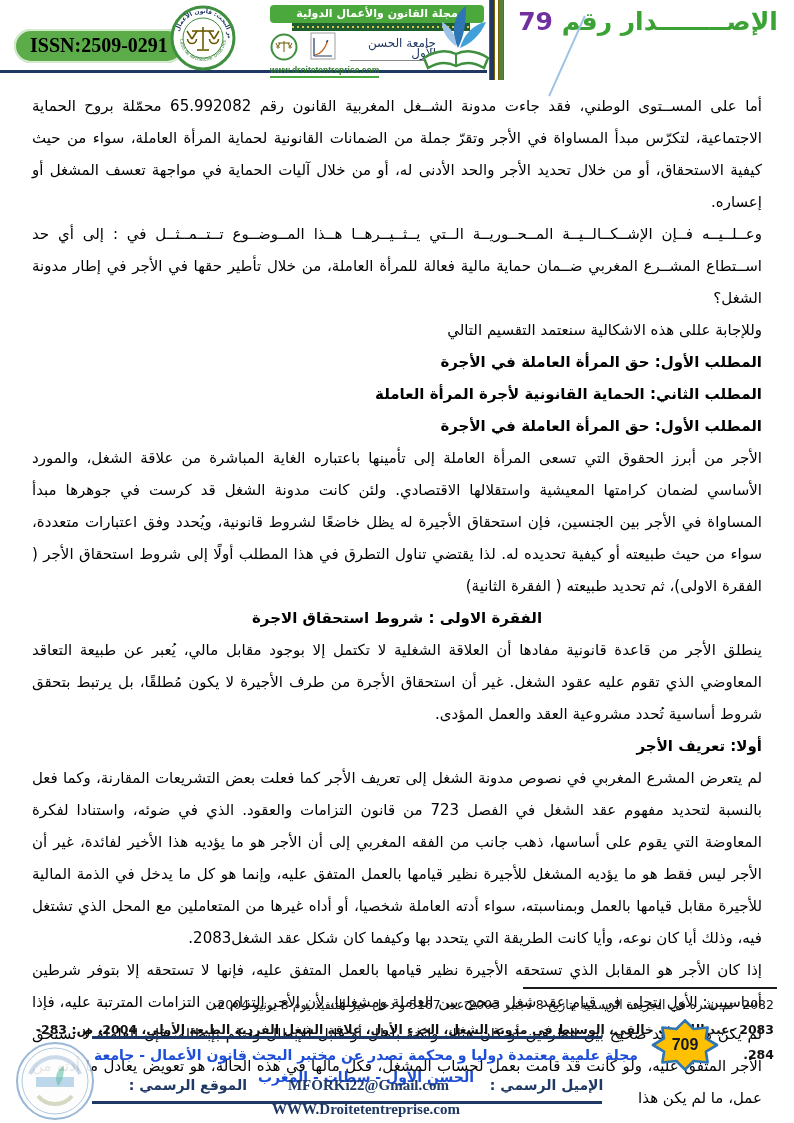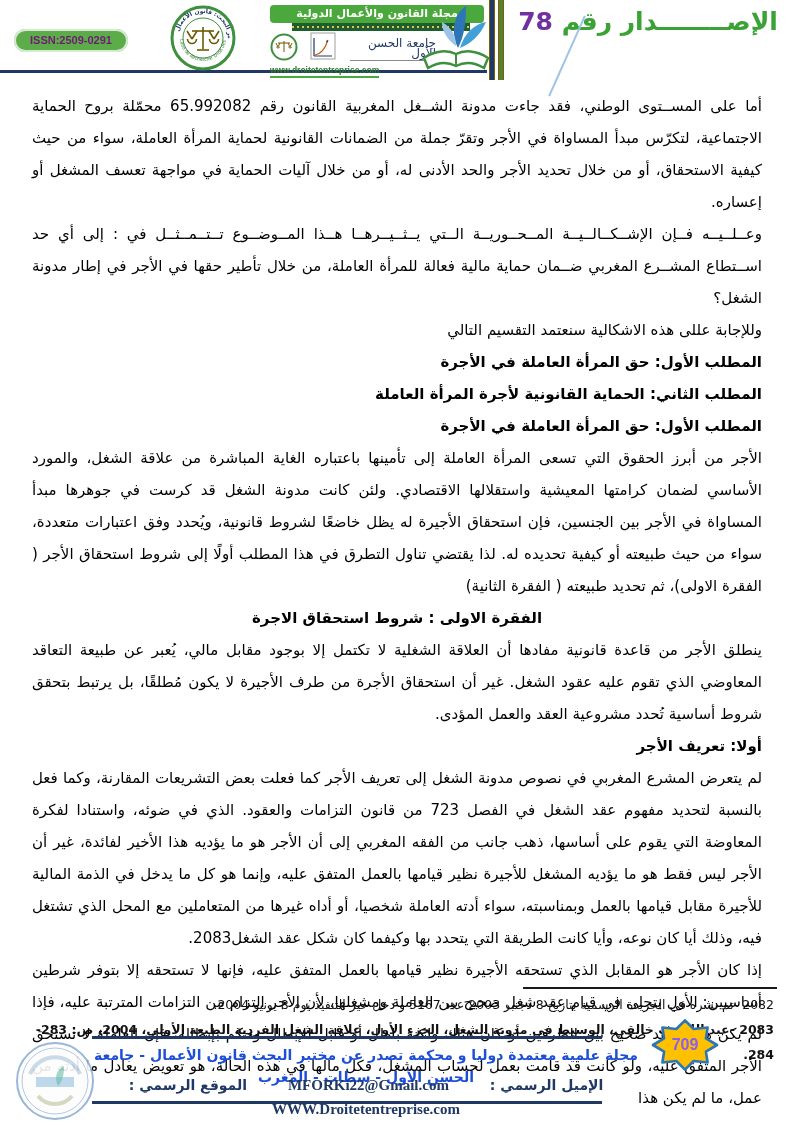--- a/index.html
+++ b/index.html
@@ -6,22 +6,22 @@
   html,body { background:#e8e8e8; }
   .page{
     position:relative; width:794px; height:1123px; margin:0 auto;
     background:#ffffff; overflow:hidden;
     font-family:"DejaVu Sans", sans-serif;
   }
   
   .header{ position:absolute; top:0; left:0; width:794px; height:88px; }
   .issn-pill{
     position:absolute; left:14px; top:29px; padding:5px 16px 6px;
-    background:#5CAD49; border-radius:20px; color:#701a75; font-weight:bold;
-    font-size:11px; font-family:Liberation Sans, sans-serif;
+    background:#5CAD49; border-radius:20px; color:#000000; font-weight:bold;
+    font-size:20px; font-family:Liberation Serif, serif;
     box-shadow: inset 0 0 0 2px rgba(255,255,255,.75);
   }
   .header-rule{ position:absolute; top:70px; left:0; width:487px; height:3px; background:#1F3864; }
   .lab-logo{ position:absolute; left:170px; top:5px; }
   .cluster{ position:absolute; left:262px; top:2px; width:222px; height:80px; }
   .cluster-banner{
     position:absolute; top:3px; left:8px; right:0; height:18px; background:#4BA83D;
     color:#fff; font-weight:bold; font-size:11px; text-align:center; line-height:18px;
     direction:rtl; border-radius:4px;
   }
@@ -71,21 +71,21 @@
   .footnotes{
     position:absolute; top:992px; right:20px; width:756px; direction:rtl;
     font-size:12.5px; line-height:25px; color:#111; text-align:right;
   }
   
   .footer-rule-top{ position:absolute; top:1036px; left:92px; width:510px; height:3px; background:#1F3864; }
   .footer-rule-bottom{ position:absolute; top:1101px; left:92px; width:510px; height:3px; background:#1F3864; }
   .page-badge{ position:absolute; left:650px; top:1019px; width:70px; height:52px; }
   .page-badge .num{
     position:absolute; inset:0; display:flex; align-items:center; justify-content:center;
-    color:#8b5cf6; font-weight:bold; font-size:16px; font-family:"Liberation Sans", sans-serif;
+    color:#0f172a; font-weight:bold; font-size:16px; font-family:"Liberation Sans", sans-serif;
   }
   .footer-line1{
     position:absolute; top:1044px; left:92px; width:548px; direction:rtl; text-align:center;
     color:#1d4ed8; font-weight:bold; font-size:14px; line-height:22px;
   }
   .footer-line2{
     position:absolute; top:1073px; left:92px; width:548px; direction:rtl; text-align:center;
     color:#1F3864; font-weight:bold; font-size:14px; line-height:24px;
   }
   .footer-line2 .lat{ font-family:"Liberation Serif", serif; font-size:15px; }
@@ -179,21 +179,21 @@
 
     <div class="vbars">
       <div class="vbar-navy"></div>
       <div class="vbar-green"></div>
     </div>
 
     <div class="issue-block">
       <div class="issue-slash"></div>
       <div class="issue-line1">
         <span>الإصــــــــدار رقم</span>
-        <span class="num">78</span>
+        <span class="num">79</span>
       </div>
     </div>
   </div>
 
   <div class="body-text">
     <p><span>أما على المســتوى الوطني، فقد جاءت مدونة الشــغل المغربية القانون رقم 65.99</span><span class="fn-ref">2082</span><span> محمّلة بروح الحماية الاجتماعية، لتكرّس مبدأ المساواة في الأجر وتقرّ جملة من الضمانات القانونية لحماية المرأة العاملة، سواء من حيث كيفية الاستحقاق، أو من خلال تحديد الأجر والحد الأدنى له، أو من خلال آليات الحماية في مواجهة تعسف المشغل أو إعساره.</span></p>
     <p>وعــلــيــه فــإن الإشــكــالــيــة المــحــوريــة الــتي يــثــيــرهــا هــذا المــوضــوع تــتــمــثــل في : إلى أي حد اســتطاع المشــرع المغربي ضــمان حماية مالية فعالة للمرأة العاملة، من خلال تأطير حقها في الأجر في إطار مدونة الشغل؟</p>
     <p>وللإجابة عللى هذه الاشكالية سنعتمد التقسيم التالي</p>
     <p class="bold">المطلب الأول: حق المرأة العاملة في الأجرة</p>
     <p class="bold gap-after">المطلب الثاني: الحماية القانونية لأجرة المرأة العاملة</p>

